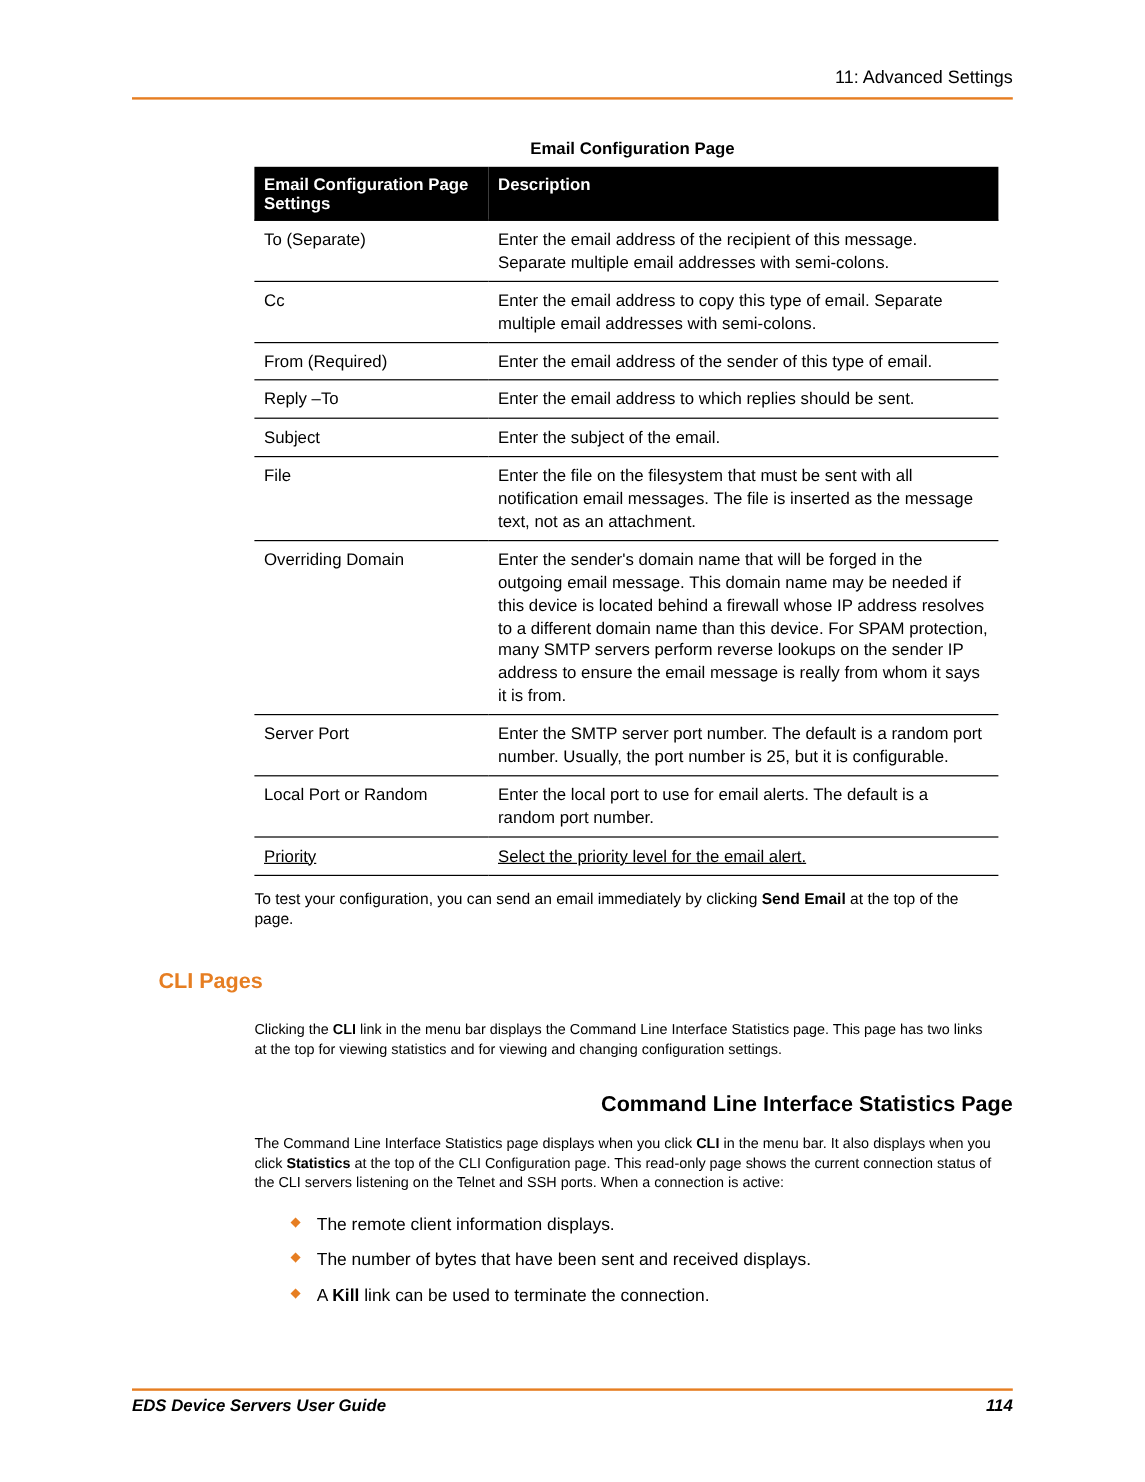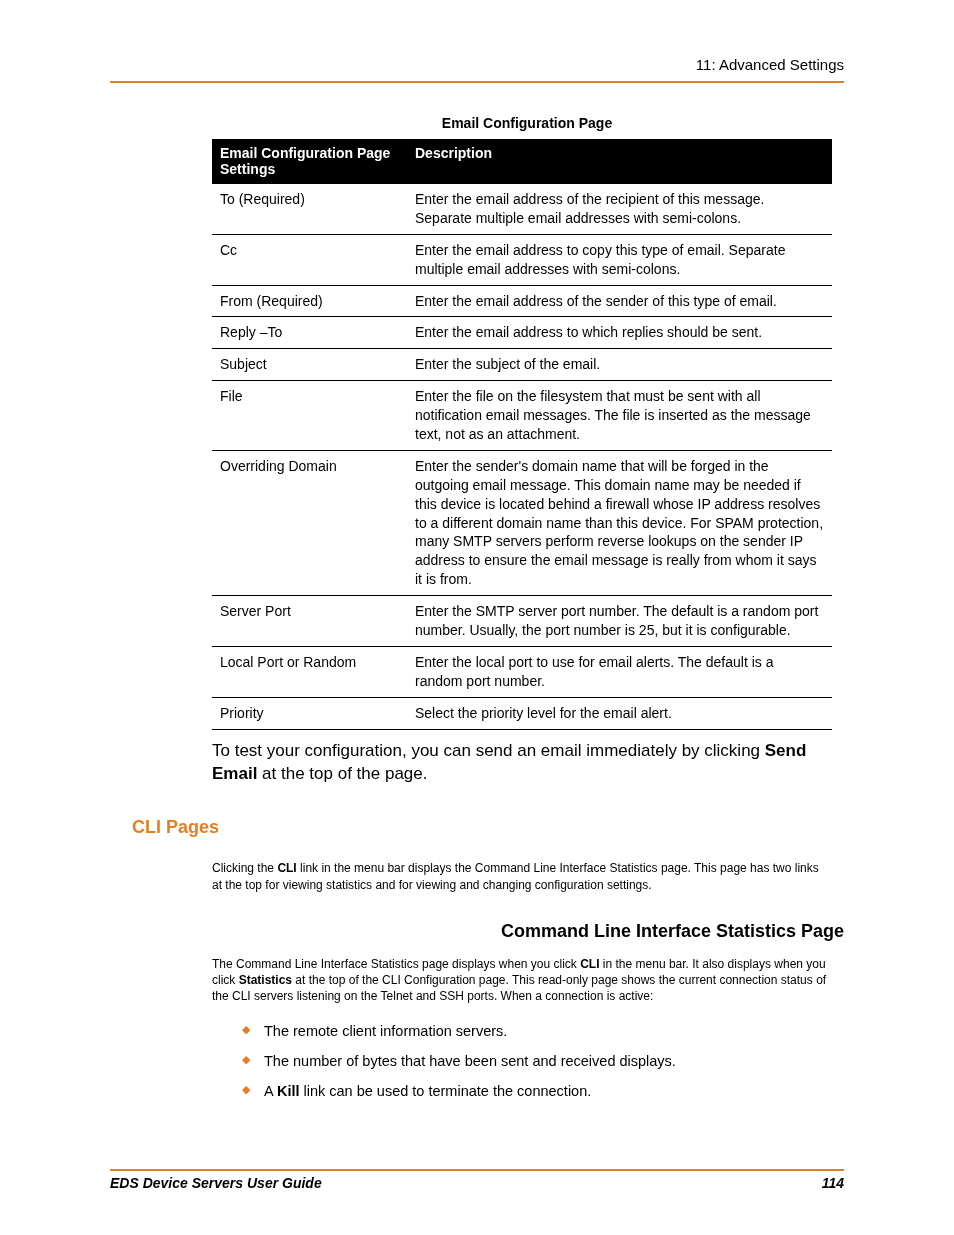--- a/index.html
+++ b/index.html
@@ -43,26 +43,26 @@
     padding: 6px 8px;
     vertical-align: top;
   }
   .config-table th:first-child { width: 195px; }
   .config-table td {
     border-top: 1px solid #000;
     padding: 6px 8px;
     vertical-align: top;
     line-height: 1.35;
   }
-  .config-table tr:last-child td { border-bottom: 1px solid #000; }
+  .config-table tr:last-child td { border-bottom: 1px solid #000; text-decoration: underline; }
   .after-table {
     margin-left: 102px;
     width: 620px;
     margin-top: 10px;
-    font-size: 17px;
+    font-size: 13px;
     line-height: 1.35;
   }
   .section-heading {
     color: #e67e22;
     font-size: 18px;
     font-weight: bold;
     margin-top: 32px;
     margin-bottom: 22px;
     margin-left: 22px;
   }
@@ -98,21 +98,21 @@
     color: #e67e22;
     position: absolute;
     left: 0;
     top: 0;
     font-size: 11px;
   }
   .footer {
     position: absolute;
     left: 110px;
     right: 110px;
-    bottom: 44px;
+    bottom: 56px;
   }
   .footer-rule {
     border: none;
     border-top: 2px solid #e67e22;
     margin-bottom: 4px;
   }
   .footer-row {
     display: flex;
     justify-content: space-between;
     font-style: italic;
@@ -131,21 +131,21 @@
 
 <table class="config-table">
   <thead>
     <tr>
       <th>Email Configuration Page Settings</th>
       <th>Description</th>
     </tr>
   </thead>
   <tbody>
     <tr>
-        <td>To (Required)</td>
+        <td>To (Separate)</td>
         <td>Enter the email address of the recipient of this message. Separate multiple email addresses with semi-colons.</td>
       </tr>
     <tr>
         <td>Cc</td>
         <td>Enter the email address to copy this type of email. Separate multiple email addresses with semi-colons.</td>
       </tr>
     <tr>
         <td>From (Required)</td>
         <td>Enter the email address of the sender of this type of email.</td>
       </tr>
@@ -190,21 +190,21 @@
   <span>Clicking the </span><b>CLI</b><span> link in the menu bar displays the Command Line Interface Statistics page. This page has two links at the top for viewing statistics and for viewing and changing configuration settings.</span>
 </p>
 
 <h3 class="subsection-heading">Command Line Interface Statistics Page</h3>
 
 <p class="body-para">
   <span>The Command Line Interface Statistics page displays when you click </span><b>CLI</b><span> in the menu bar. It also displays when you click </span><b>Statistics</b><span> at the top of the CLI Configuration page. This read-only page shows the current connection status of the CLI servers listening on the Telnet and SSH ports. When a connection is active:</span>
 </p>
 
 <ul class="bullet-list">
-  <li>The remote client information servers.</li>
+  <li>The remote client information displays.</li>
   <li>The number of bytes that have been sent and received displays.</li>
   <li>
     <span>A </span><b>Kill</b><span> link can be used to terminate the connection.</span>
   </li>
 </ul>
 
 <div class="footer">
   <hr class="footer-rule">
   <div class="footer-row">
     <span>EDS Device Servers User Guide</span>

